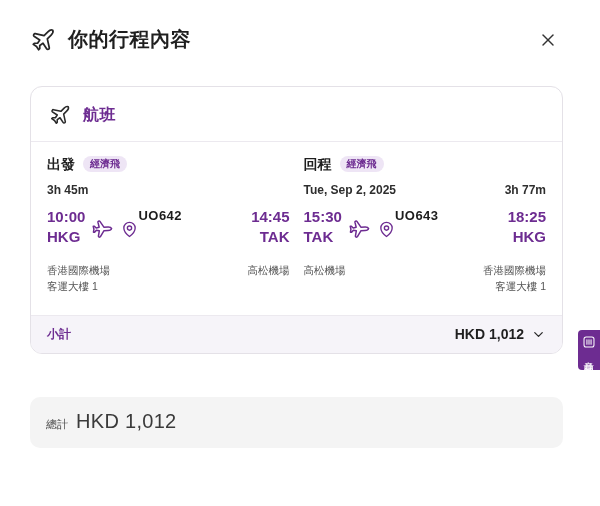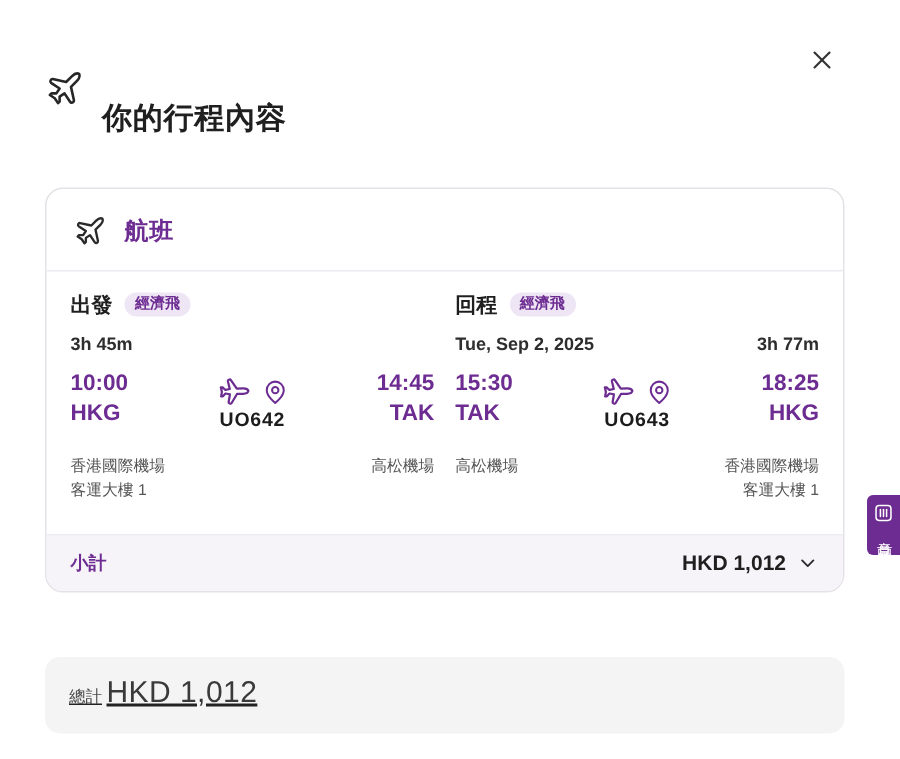--- a/index.html
+++ b/index.html
@@ -16,21 +16,21 @@
   body{
     background:#ffffff;
     font-family:"Liberation Sans", sans-serif;
     position:relative;
     overflow:hidden;
     color:var(--text-dark);
   }
   
   .header{display:flex;align-items:center;gap:12px;padding:26px 30px 0 30px;}
   .header .plane-ico{color:#262626;display:flex;}
-  .page-title{font-size:20px;font-weight:bold;color:#1f1f1f;letter-spacing:.5px;margin-top:39px;}
+  .page-title{font-size:20px;font-weight:bold;color:#1f1f1f;letter-spacing:.5px;}
   .close-btn{
     position:absolute;top:30px;right:42px;width:20px;height:20px;
     display:flex;align-items:center;justify-content:center;
     background:none;border:none;cursor:pointer;color:#333;padding:0;
   }
   
   .card{
     margin:33px 37px 0 30px;
     border:1px solid var(--card-border);
     border-radius:12px;
@@ -49,21 +49,21 @@
   .leg-top{display:flex;align-items:flex-start;}
   .dir-label{font-size:14px;font-weight:bold;color:#1f1f1f;}
   .fare-badge{
     margin-left:8px;background:var(--badge-bg);color:var(--brand-purple);
     font-size:10px;font-weight:bold;padding:3px 7px;border-radius:8px;line-height:1;
   }
   .leg-date{display:flex;justify-content:space-between;margin-top:9px;font-size:12px;font-weight:bold;color:#2e2e2e;}
   .route{display:flex;margin-top:10px;}
   .time-block{font-weight:bold;color:var(--brand-purple);font-size:15px;line-height:1.3;white-space:nowrap;}
   .time-block.right{text-align:right;}
-  .route-mid{flex:1;display:flex;flex-direction:column;padding:0 6px;min-width:0;align-items:center;}
+  .route-mid{flex:1;display:flex;flex-direction:row;padding:0 6px;min-width:0;}
   .route-line{display:flex;align-items:center;margin-top:5px;}
   .route-line .plane-ico{color:var(--brand-purple);display:flex;transform:rotate(43deg);}
   .dash{flex:1;border-top:2px dashed var(--brand-purple);margin:0 5px;height:0;}
   .pin-ico{color:var(--brand-purple);display:flex;}
   .flight-no{text-align:center;font-size:13px;font-weight:bold;color:#1c1c1c;margin-top:1px;letter-spacing:.5px;}
   .airports{display:flex;justify-content:space-between;margin-top:16px;font-size:10.5px;color:var(--text-gray);line-height:1.55;}
   .airports .right{text-align:right;}
   
   .subtotal{
     display:flex;justify-content:space-between;align-items:center;
@@ -74,21 +74,21 @@
   }
   .subtotal-label{font-size:12px;font-weight:bold;color:var(--brand-purple);}
   .subtotal-amount{display:flex;align-items:center;gap:7px;font-size:14px;font-weight:bold;color:#1f1f1f;}
   .chev{display:flex;color:#2a2a2a;}
   
   .total-card{
     margin:43px 37px 0 30px;
     background:var(--total-bg);
     border-radius:10px;
     padding:13px 16px 15px 16px;
-    display:flex;align-items:baseline;gap:3px;text-decoration:underline;
+    display:flex;align-items:baseline;gap:8px;
   }
   .total-label{font-size:11px;color:#4a4a4a;}
   .total-amount{font-size:20px;color:#3a3a3a;letter-spacing:.3px;}
   
   .feedback-tab{
     position:absolute;right:0;top:330px;width:22px;
     background:var(--brand-purple);
     border-radius:4px 0 0 4px;
     padding:6px 0 9px 0;
     display:flex;flex-direction:column;align-items:center;gap:5px;

